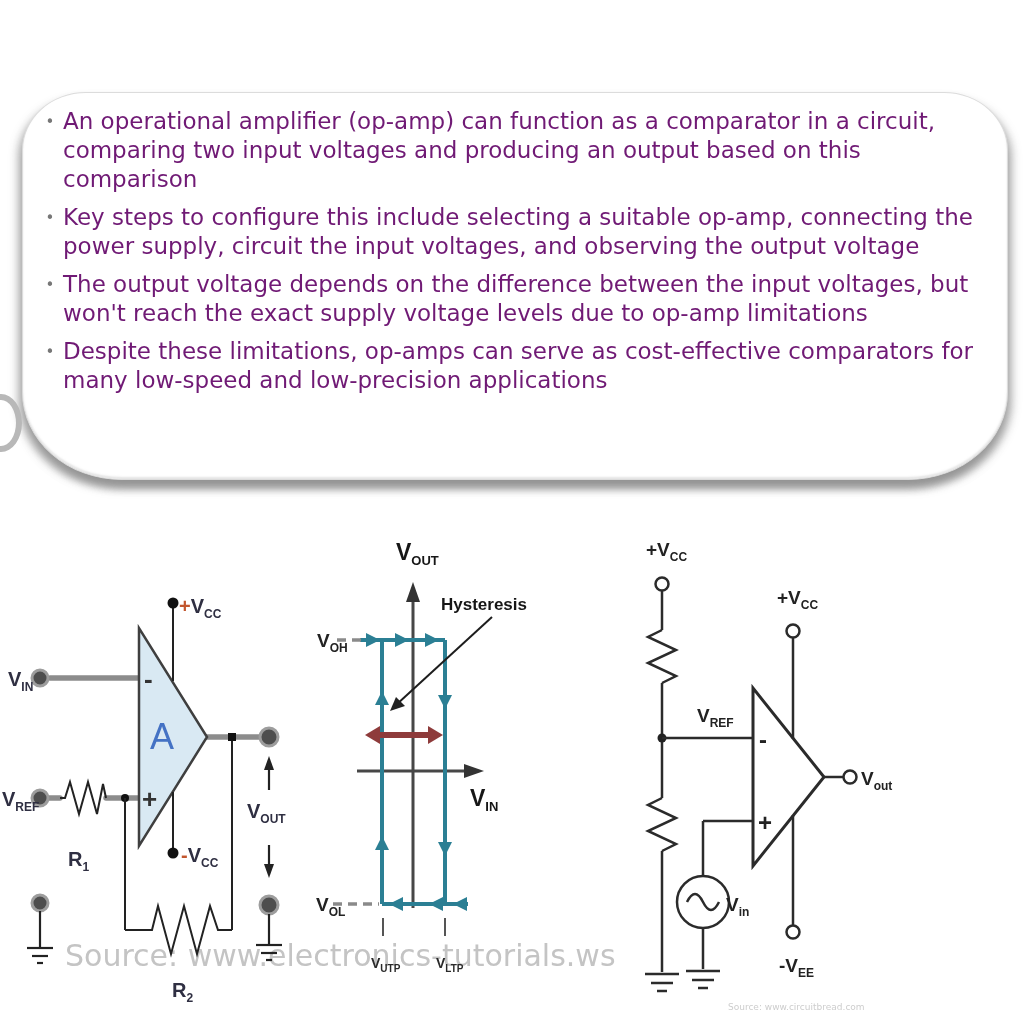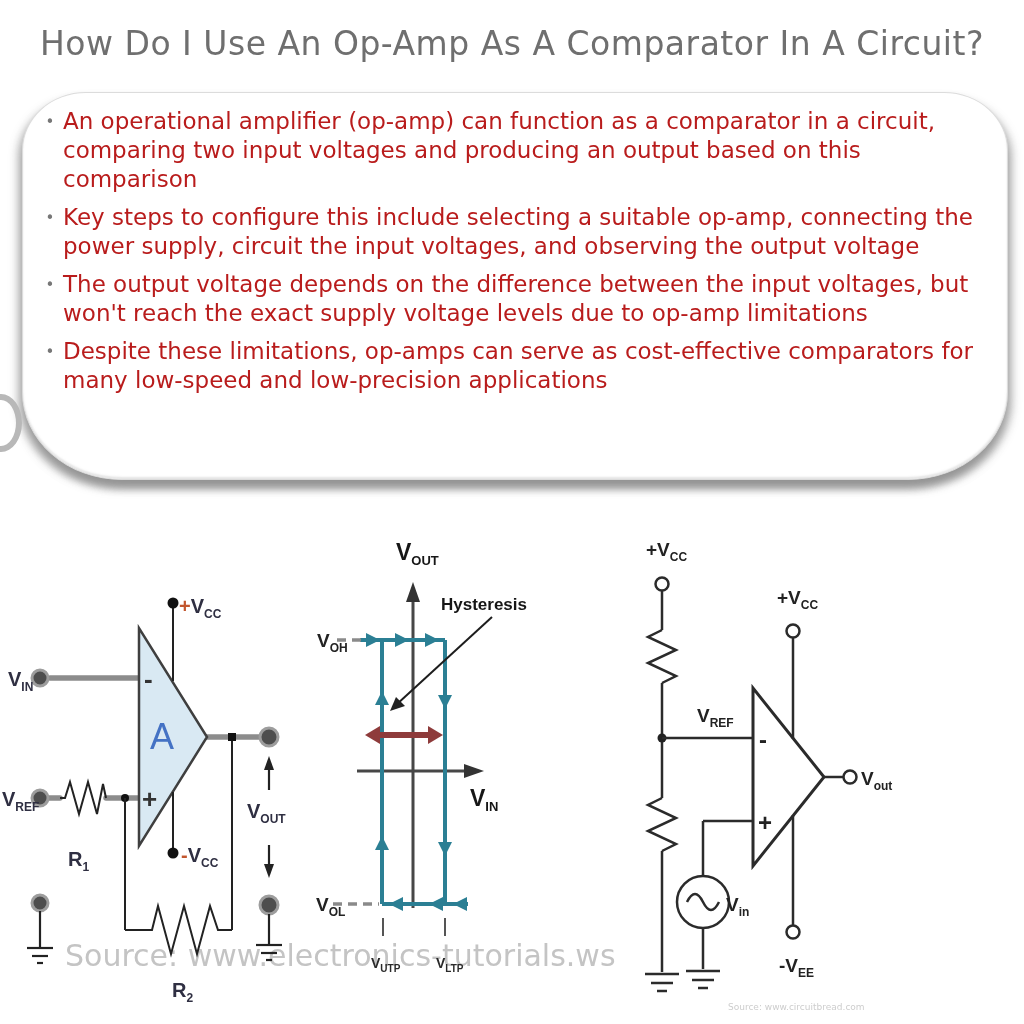--- a/index.html
+++ b/index.html
@@ -8,21 +8,21 @@
   .page-title{position:absolute;left:0;top:24px;width:1024px;text-align:center;
           font-size:33px;font-weight:400;letter-spacing:.5px;color:#6f6f6f;margin:0;}
   .card{position:absolute;left:22px;top:92px;width:986px;height:388px;background:#fff;
           border:1px solid #dcdcdc;box-sizing:border-box;
           border-radius:64px 64px 100px 100px / 58px 58px 88px 88px;
           box-shadow:0 9px 9px rgba(125,125,125,.55),-5px 7px 8px rgba(140,140,140,.45),
                      5px 7px 8px rgba(140,140,140,.45),inset 0 -2px 2px rgba(180,180,180,.35);
           padding:14px 26px 0 20px;}
   .bullet{display:flex;margin-bottom:9px;}
   .bullet .dot{width:14px;font-size:15px;color:#777;margin:6px 6px 0 0;text-align:center;flex:none;}
-  .bullet p{margin:0;width:923px;font-size:23px;line-height:29px;color:#b91c1c;letter-spacing:0;}
+  .bullet p{margin:0;width:923px;font-size:23px;line-height:29px;color:#701a75;letter-spacing:0;}
   .curl{position:absolute;left:-20px;top:394px;width:30px;height:46px;border:6px solid #b8b8b8;
           border-radius:50%;background:transparent;}
   svg{position:absolute;left:0;top:0;}
   svg text{font-family:"Liberation Sans",sans-serif;}
   .wm-large{font-family:"DejaVu Sans",sans-serif;font-size:30px;fill:var(--c-watermark,#c4c4c4);}
   .wm-small{font-family:"DejaVu Sans",sans-serif;font-size:9px;fill:#cdcdcd;}
   .wire{stroke:var(--c-wire,#8c8c8c);stroke-width:5.5;stroke-linecap:round;fill:none;}
   .ink{stroke:#222;stroke-width:2;fill:none;}
   .ink2{stroke:#222;stroke-width:2.2;fill:none;}
   .terminal{fill:#4e4e4e;stroke:#9d9d9d;stroke-width:3;}
@@ -55,21 +55,20 @@
   .hys{fill:#161616;font-size:17px;font-weight:700;}
   .rlbl{fill:#222;font-size:19px;font-weight:700;}
   .rlbl .sub{font-size:12px;}
   .pm2{fill:#222;font-size:24px;font-weight:700;}
 </style>
 </head>
 <body>
 
 <div id="canvas">
 
-  <h1 class="page-title">How Do I Use An Op-Amp As A Comparator In A Circuit?</h1>
 
   <div class="card">
     <div class="bullet">
       <span class="dot">•</span>
       <p>An operational amplifier (op-amp) can function as a comparator in a circuit, comparing two input voltages and producing an output based on this comparison</p>
     </div>
     <div class="bullet">
       <span class="dot">•</span>
       <p>Key steps to configure this include selecting a suitable op-amp, connecting the power supply, circuit the input voltages, and observing the output voltage</p>
     </div>

